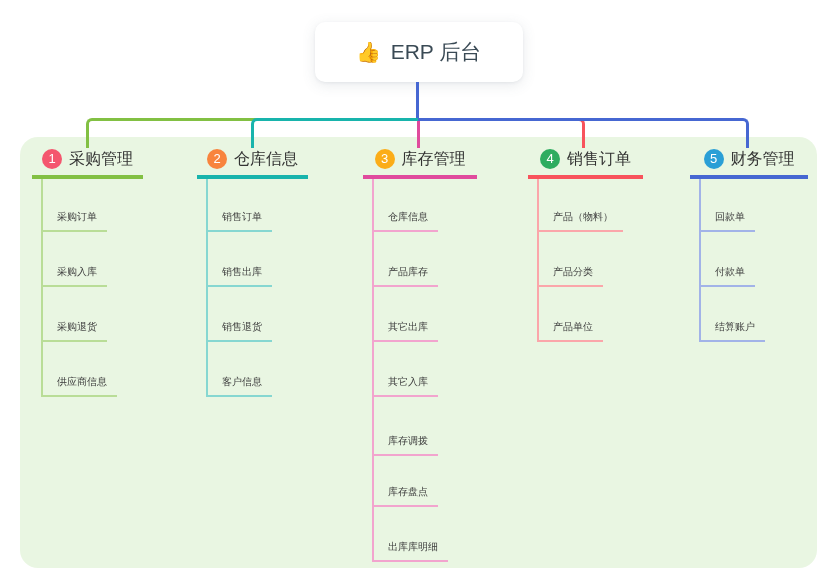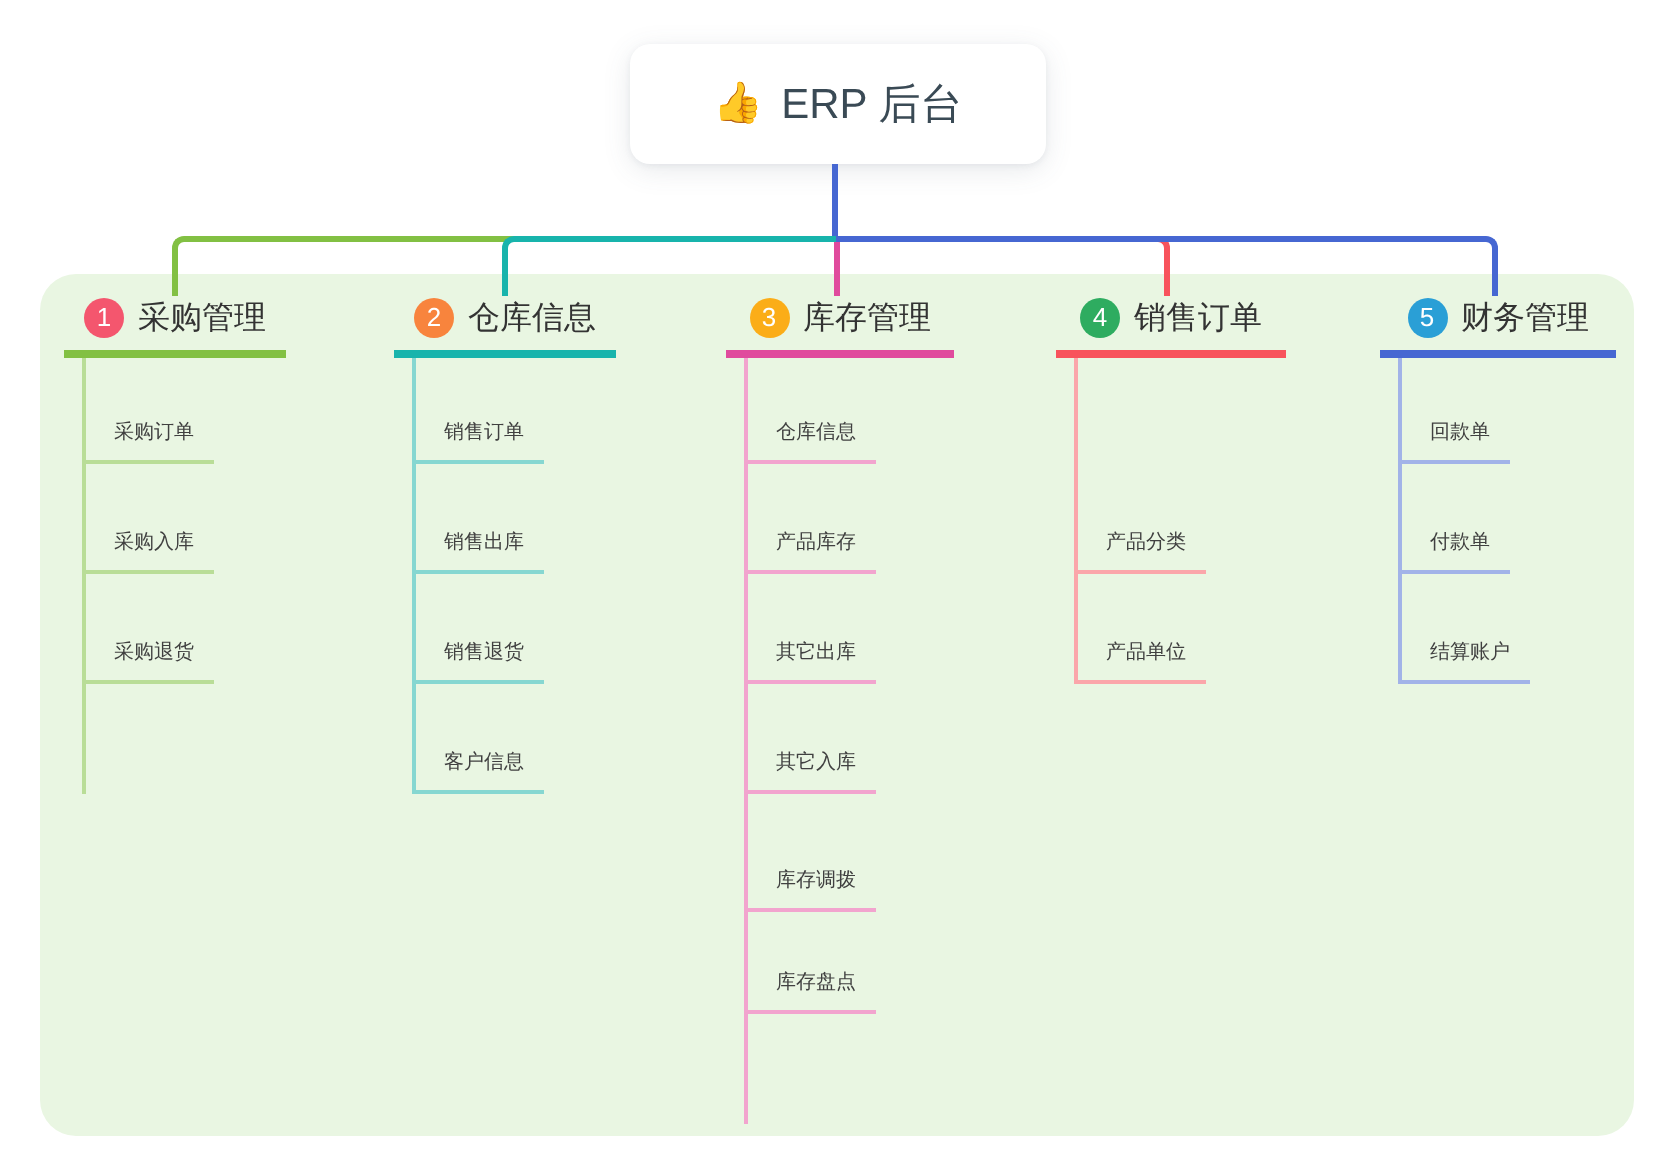--- a/index.html
+++ b/index.html
@@ -76,20 +76,21 @@
 
   <section class="branch b1">
     <div class="branch-title">
       <span class="badge">1</span>
       <span class="branch-label">采购管理</span>
     </div>
     <div class="kid-line"></div>
     <div class="kid r1">采购订单</div>
     <div class="kid r2">采购入库</div>
     <div class="kid r3">采购退货</div>
+    <div class="kid r4">供应商信息</div>
   </section>
 
   <section class="branch b2">
     <div class="branch-title">
       <span class="badge">2</span>
       <span class="branch-label">仓库信息</span>
     </div>
     <div class="kid-line"></div>
     <div class="kid r1">销售订单</div>
     <div class="kid r2">销售出库</div>
@@ -102,28 +103,30 @@
       <span class="badge">3</span>
       <span class="branch-label">库存管理</span>
     </div>
     <div class="kid-line"></div>
     <div class="kid r1">仓库信息</div>
     <div class="kid r2">产品库存</div>
     <div class="kid r3">其它出库</div>
     <div class="kid r4">其它入库</div>
     <div class="kid r5">库存调拨</div>
     <div class="kid r6">库存盘点</div>
+    <div class="kid r7">出库库明细</div>
   </section>
 
   <section class="branch b4">
     <div class="branch-title">
       <span class="badge">4</span>
       <span class="branch-label">销售订单</span>
     </div>
     <div class="kid-line"></div>
+    <div class="kid r1">产品（物料）</div>
     <div class="kid r2">产品分类</div>
     <div class="kid r3">产品单位</div>
   </section>
 
   <section class="branch b5">
     <div class="branch-title">
       <span class="badge">5</span>
       <span class="branch-label">财务管理</span>
     </div>
     <div class="kid-line"></div>

